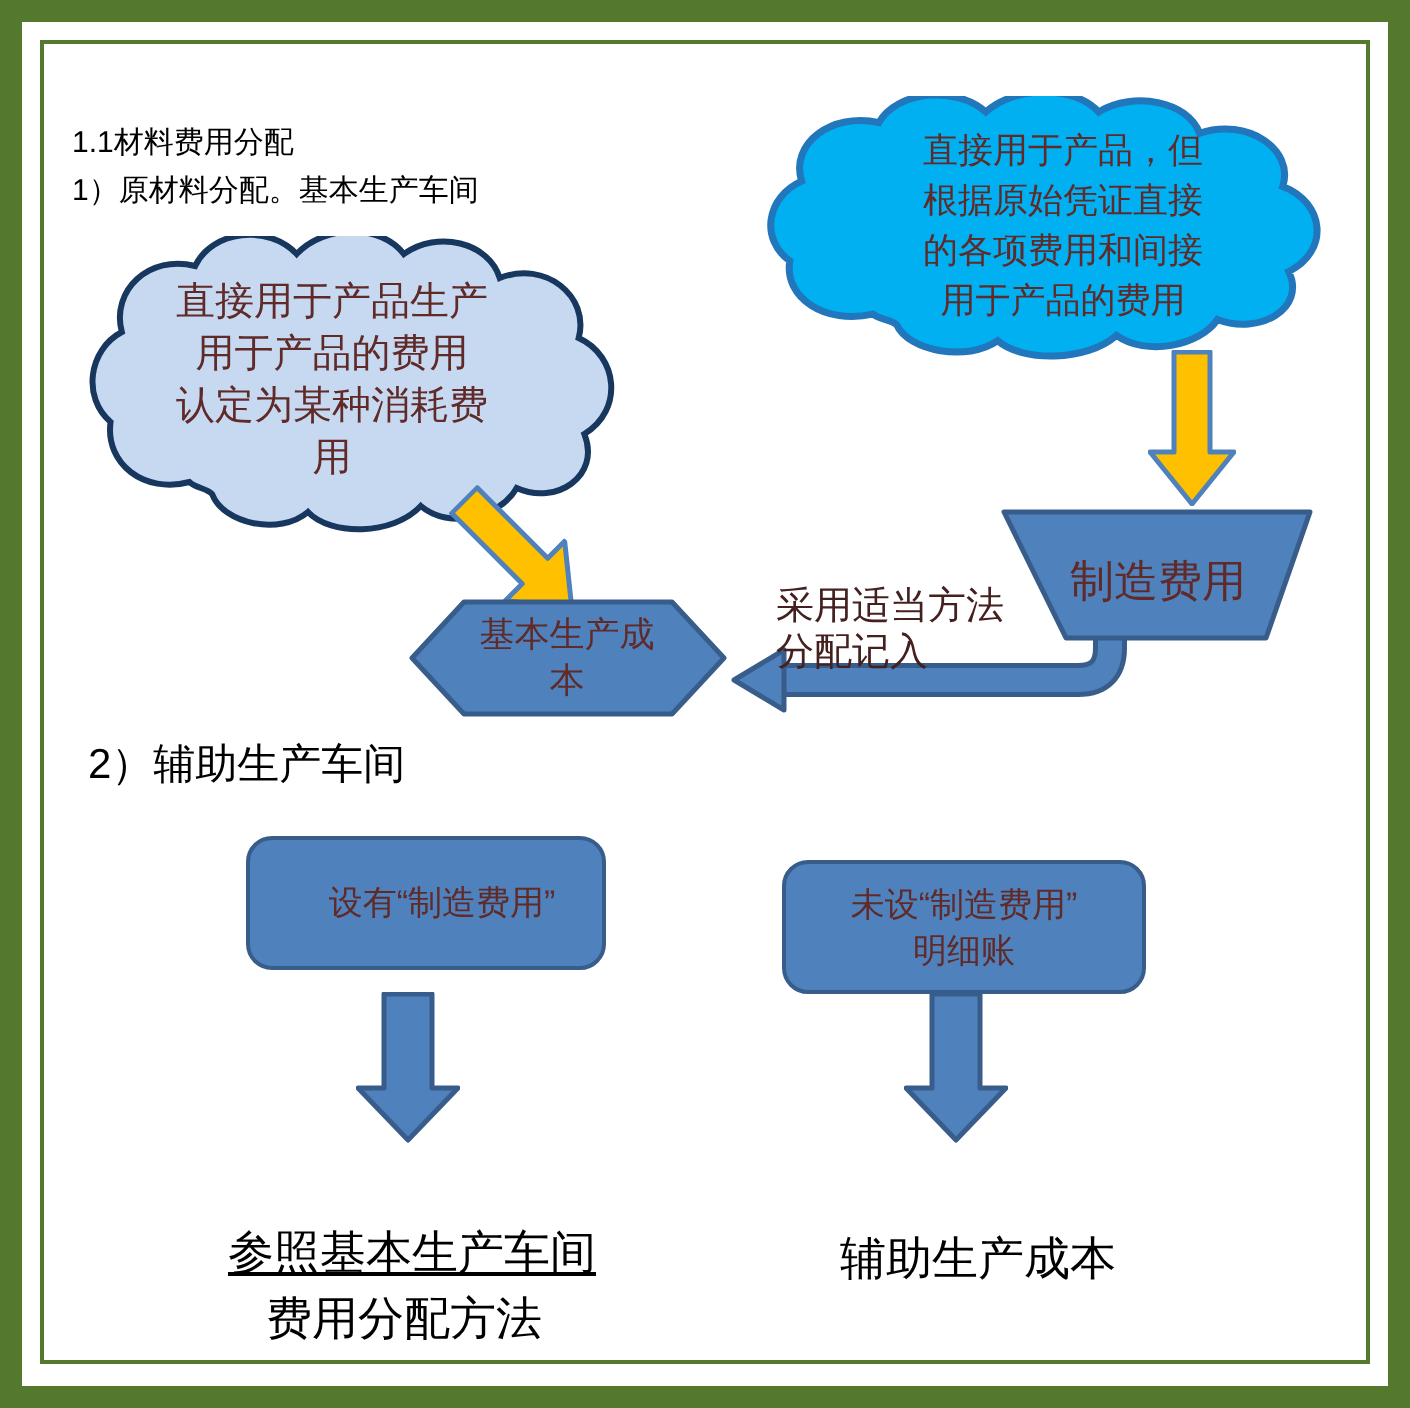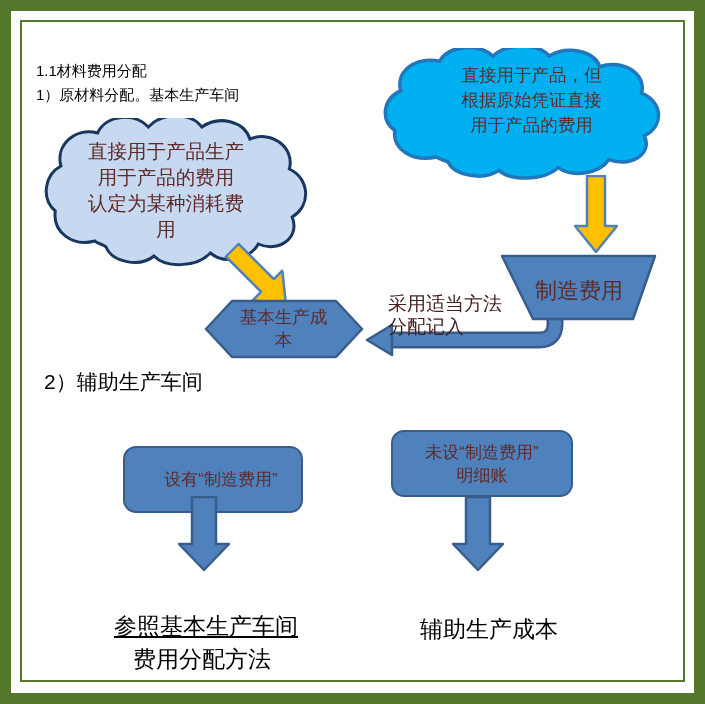--- a/index.html
+++ b/index.html
@@ -62,20 +62,21 @@
 </div>
 
 <div class="abs" style="left:383px;top:48px;width:297px;height:133px;">
   <svg width="297" height="133" viewBox="0 0 200 100" preserveAspectRatio="none">
     <path class="cloud-right-path" vector-effect="non-scaling-stroke" d="M 36,82 C 20,86 6,76 8,62 C -2,54 0,38 12,32 C 8,18 22,6 38,10 C 44,-2 64,-4 74,6 C 84,-4 104,-4 112,6 C 124,-2 142,2 146,14 C 162,8 178,20 174,34 C 188,40 190,58 176,66 C 182,80 166,90 152,84 C 146,94 128,98 118,90 C 108,100 86,100 78,92 C 68,100 48,96 44,86 C 42,84 38,84 36,82 Z"></path>
   </svg>
 </div>
 <div class="abs cloud-text-r" style="left:398px;top:63px;width:267px;">
   <div>直接用于产品，但</div>
   <div>根据原始凭证直接</div>
+  <div>的各项费用和间接</div>
   <div>用于产品的费用</div>
 </div>
 
 <div class="abs" style="left:237px;top:238px;width:44px;height:78px;transform:rotate(-45deg);">
   <svg width="44" height="78" viewBox="0 0 44 78">
     <polygon class="gold-poly" points="13,1 31,1 31,51 43,51 22,77 1,51 13,51"></polygon>
   </svg>
 </div>
 
 <div class="abs" style="left:574px;top:175px;width:44px;height:78px;">
@@ -109,21 +110,21 @@
   <div>本</div>
 </div>
 
 <div class="abs note-text" style="left:388px;top:292px;">
   <div>采用适当方法</div>
   <div>分配记入</div>
 </div>
 
 <div class="abs h-big" style="left:44px;top:368px;">2）辅助生产车间</div>
 
-<div class="abs round-box" style="left:123px;top:446px;width:180px;height:67px;padding-left:16px;">
+<div class="abs round-box" style="left:123px;top:418px;width:180px;height:67px;padding-left:16px;">
   <div>设有“制造费用”</div>
 </div>
 <div class="abs round-box" style="left:391px;top:430px;width:182px;height:67px;">
   <div>未设“制造费用”</div>
   <div>明细账</div>
 </div>
 
 <div class="abs" style="left:178px;top:496px;width:52px;height:76px;">
   <svg width="52" height="76" viewBox="0 0 52 76">
     <polygon class="shape-poly" points="14,1 38,1 38,48 51,48 26,74 1,48 14,48"></polygon>

